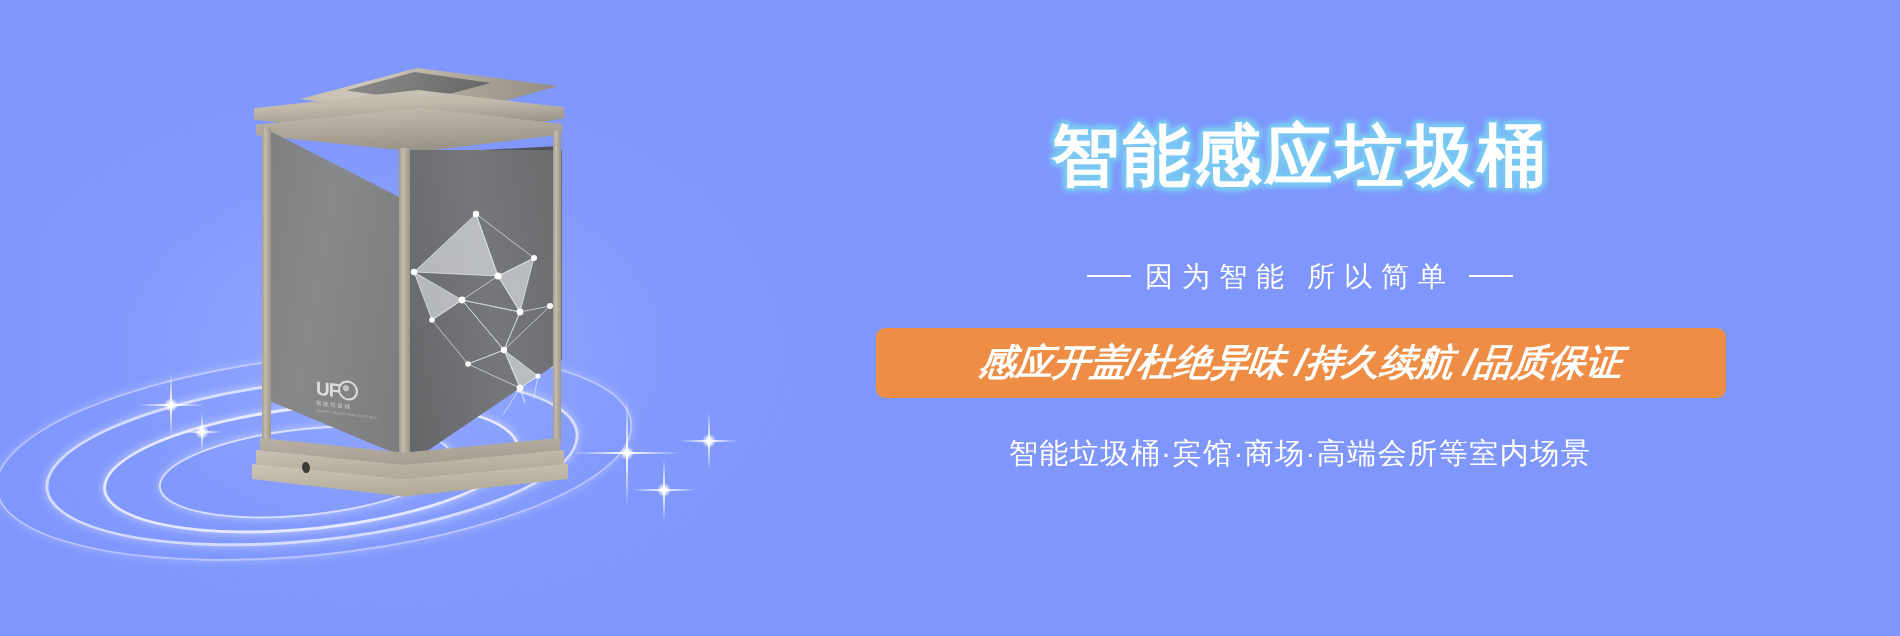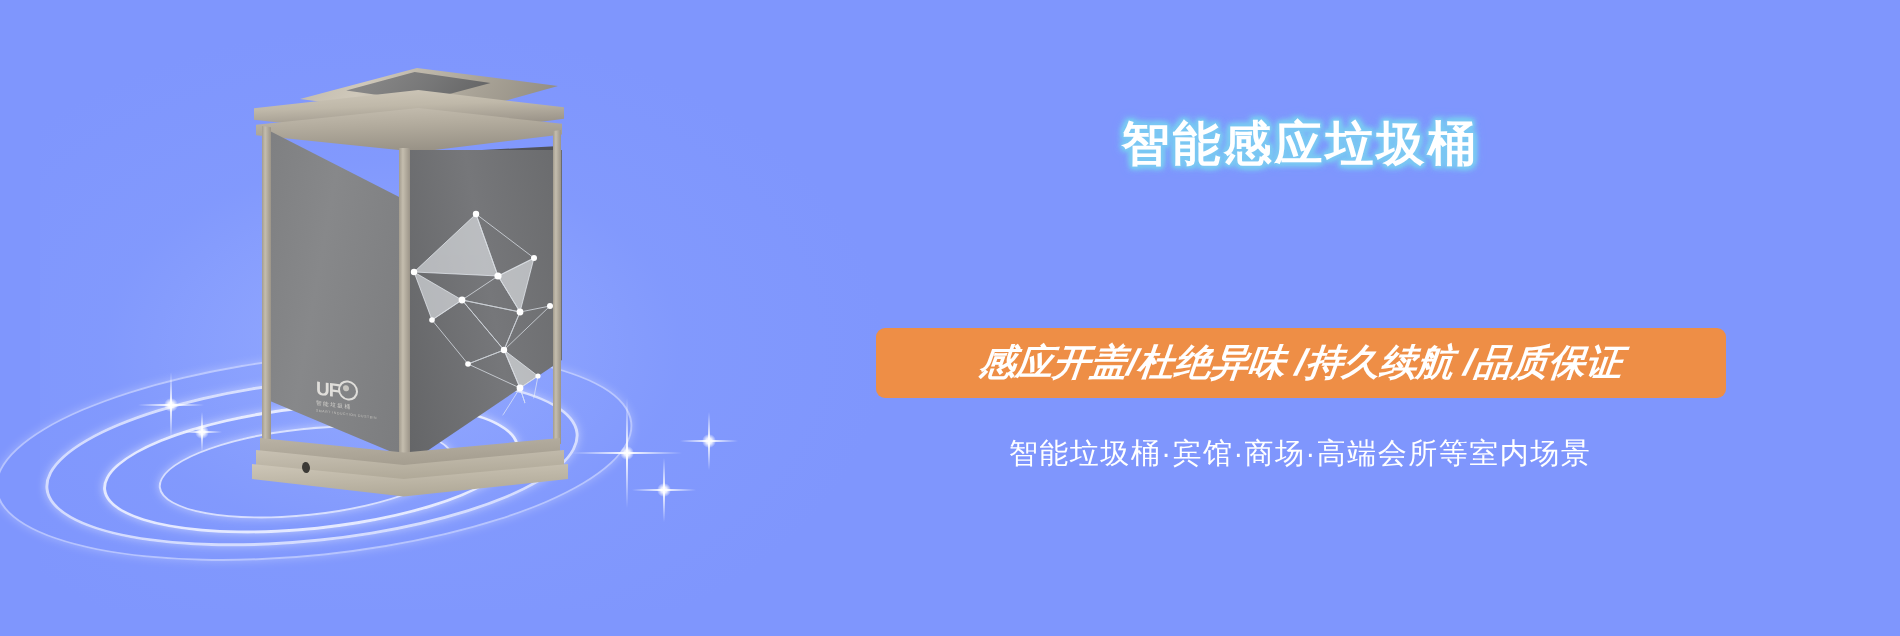--- a/index.html
+++ b/index.html
@@ -262,21 +262,21 @@
     top: 0;
     width: 1040px;
     height: 636px;
   }
 
   .headline {
     position: absolute;
     left: 0; top: 118px;
     width: 880px;
     text-align: center;
-    font-size: 48px;
+    font-size: 68px;
     font-weight: 700;
     color: #ffffff;
     letter-spacing: 3px;
     line-height: 1.1;
     text-shadow:
        0 0 2px #7cc8f3,
        2px 0 3px #7cc8f3, -2px 0 3px #7cc8f3,
        0 2px 3px #7cc8f3, 0 -2px 3px #7cc8f3,
        3px 3px 5px #7cc8f3, -3px 3px 5px #7cc8f3,
        3px -3px 5px #7cc8f3, -3px -3px 5px #7cc8f3,
@@ -457,20 +457,23 @@
         </div>
 
       </div>
     </div>
   </div>
 
   <div class="copy">
 
     <div class="headline">智能感应垃圾桶</div>
 
+    <div class="subline">
+      <span class="dash"></span><span>因为智能</span><span class="gapword">所以简单</span><span class="dash"></span>
+    </div>
 
     <div class="pillband" style="background: rgb(238, 142, 70);">
       <span class="pilltext">感应开盖/杜绝异味 /持久续航 /品质保证</span>
     </div>
 
     <div class="footline">智能垃圾桶·宾馆·商场·高端会所等室内场景</div>
 
   </div>
 
 </div>

